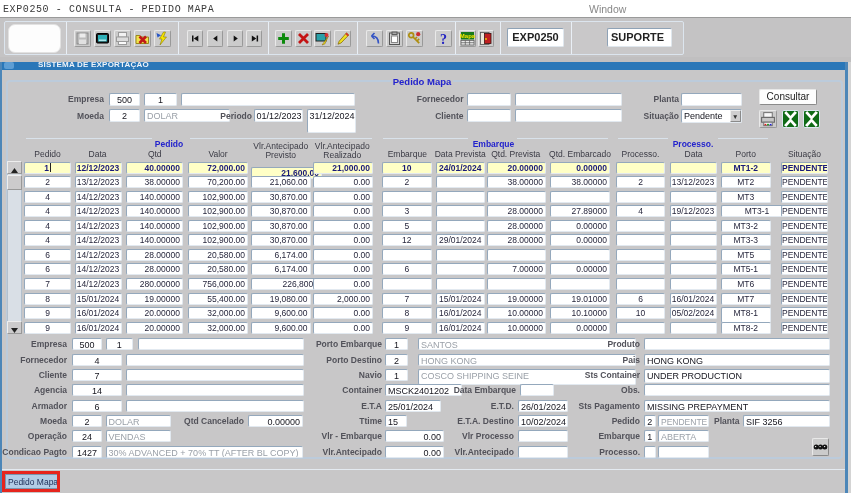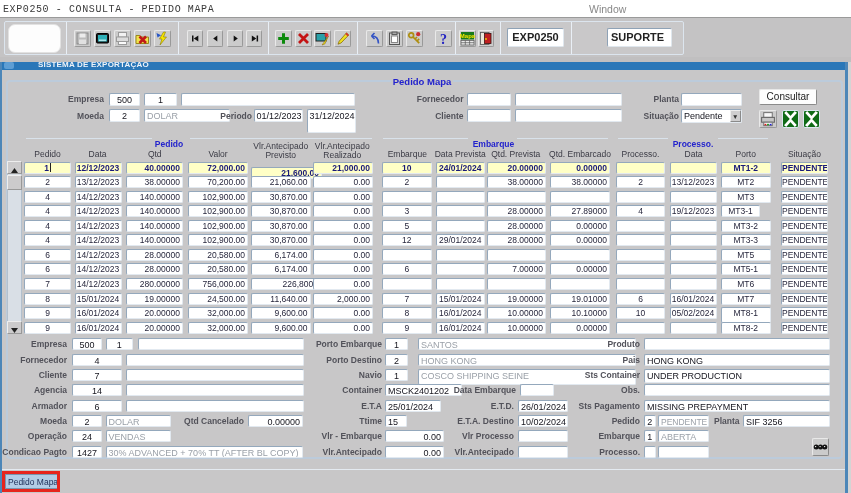--- a/index.html
+++ b/index.html
@@ -293,21 +293,21 @@
 <div class="cl w tr" style="left:125.5px;top:205.2px;width:57.5px;height:12px">140.00000</div>
 <div class="cl w tr" style="left:188px;top:205.2px;width:60px;height:12px">102,900.00</div>
 <div class="cl w tr" style="left:251px;top:205.2px;width:59.5px;height:12px">30,870.00</div>
 <div class="cl w tr" style="left:312.5px;top:205.2px;width:60.5px;height:12px">0.00</div>
 <div class="cl w tc" style="left:381.5px;top:205.2px;width:50.5px;height:12px">3</div>
 <div class="cl w tc" style="left:436px;top:205.2px;width:48.5px;height:12px"></div>
 <div class="cl w tr" style="left:486.5px;top:205.2px;width:59.5px;height:12px">28.00000</div>
 <div class="cl w tr" style="left:550px;top:205.2px;width:60px;height:12px">27.89000</div>
 <div class="cl w tc" style="left:616px;top:205.2px;width:49px;height:12px">4</div>
 <div class="cl w tc" style="left:669.5px;top:205.2px;width:47px;height:12px">19/12/2023</div>
-<div class="cl w tc" style="left:721px;top:205.2px;width:39px;height:12px">MT3-1</div>
+<div class="cl w tc" style="left:721px;top:205.2px;width:72px;height:12px">MT3-1</div>
 <div class="cl w tc" style="left:781px;top:205.2px;width:47px;height:12px">PENDENTE</div>
 <div class="cl w tc" style="left:24px;top:219.8px;width:47px;height:12px">4</div>
 <div class="cl w tc" style="left:74.5px;top:219.8px;width:47px;height:12px">14/12/2023</div>
 <div class="cl w tr" style="left:125.5px;top:219.8px;width:57.5px;height:12px">140.00000</div>
 <div class="cl w tr" style="left:188px;top:219.8px;width:60px;height:12px">102,900.00</div>
 <div class="cl w tr" style="left:251px;top:219.8px;width:59.5px;height:12px">30,870.00</div>
 <div class="cl w tr" style="left:312.5px;top:219.8px;width:60.5px;height:12px">0.00</div>
 <div class="cl w tc" style="left:381.5px;top:219.8px;width:50.5px;height:12px">5</div>
 <div class="cl w tc" style="left:436px;top:219.8px;width:48.5px;height:12px"></div>
 <div class="cl w tr" style="left:486.5px;top:219.8px;width:59.5px;height:12px">28.00000</div>
@@ -368,22 +368,22 @@
 <div class="cl w tc" style="left:436px;top:278.0px;width:48.5px;height:12px"></div>
 <div class="cl w tr" style="left:486.5px;top:278.0px;width:59.5px;height:12px"></div>
 <div class="cl w tr" style="left:550px;top:278.0px;width:60px;height:12px"></div>
 <div class="cl w tc" style="left:616px;top:278.0px;width:49px;height:12px"></div>
 <div class="cl w tc" style="left:669.5px;top:278.0px;width:47px;height:12px"></div>
 <div class="cl w tc" style="left:721px;top:278.0px;width:49.5px;height:12px">MT6</div>
 <div class="cl w tc" style="left:781px;top:278.0px;width:47px;height:12px">PENDENTE</div>
 <div class="cl w tc" style="left:24px;top:292.6px;width:47px;height:12px">8</div>
 <div class="cl w tc" style="left:74.5px;top:292.6px;width:47px;height:12px">15/01/2024</div>
 <div class="cl w tr" style="left:125.5px;top:292.6px;width:57.5px;height:12px">19.00000</div>
-<div class="cl w tr" style="left:188px;top:292.6px;width:60px;height:12px">24,500.00</div>
-<div class="cl w tr" style="left:251px;top:292.6px;width:59.5px;height:12px">11,640.00</div>
+<div class="cl w tr" style="left:188px;top:292.6px;width:60px;height:12px">55,400.00</div>
+<div class="cl w tr" style="left:251px;top:292.6px;width:59.5px;height:12px">19,080.00</div>
 <div class="cl w tr" style="left:312.5px;top:292.6px;width:60.5px;height:12px">2,000.00</div>
 <div class="cl w tc" style="left:381.5px;top:292.6px;width:50.5px;height:12px">7</div>
 <div class="cl w tc" style="left:436px;top:292.6px;width:48.5px;height:12px">15/01/2024</div>
 <div class="cl w tr" style="left:486.5px;top:292.6px;width:59.5px;height:12px">19.00000</div>
 <div class="cl w tr" style="left:550px;top:292.6px;width:60px;height:12px">19.01000</div>
 <div class="cl w tc" style="left:616px;top:292.6px;width:49px;height:12px">6</div>
 <div class="cl w tc" style="left:669.5px;top:292.6px;width:47px;height:12px">16/01/2024</div>
 <div class="cl w tc" style="left:721px;top:292.6px;width:49.5px;height:12px">MT7</div>
 <div class="cl w tc" style="left:781px;top:292.6px;width:47px;height:12px">PENDENTE</div>
 <div class="cl w tc" style="left:24px;top:307.1px;width:47px;height:12px">9</div>

